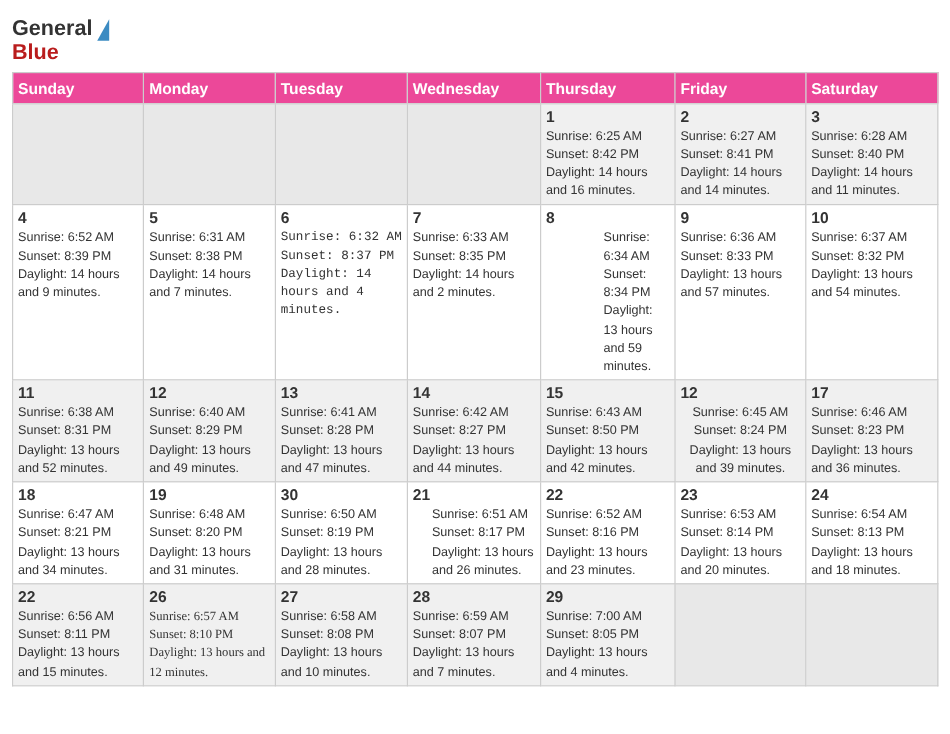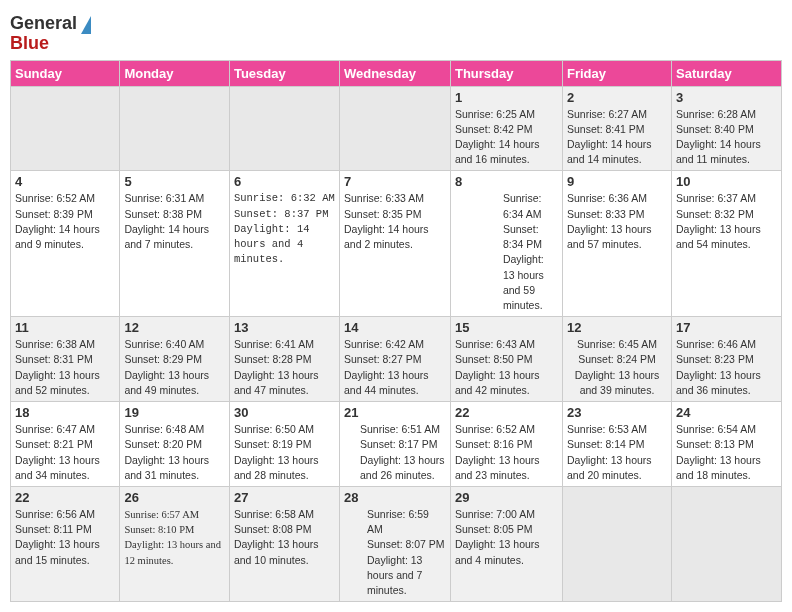--- a/index.html
+++ b/index.html
@@ -294,21 +294,21 @@
 Daylight: 13 hours and 12 minutes.</div>
         </td>
         <td>
           <span class="day-number">27</span>
           <div class="day-info" style="white-space: pre-line;">Sunrise: 6:58 AM
 Sunset: 8:08 PM
 Daylight: 13 hours and 10 minutes.</div>
         </td>
         <td>
           <span class="day-number">28</span>
-          <div class="day-info" style="white-space: pre-line; margin-left: 23px;">Sunrise: 6:59 AM
+          <div class="day-info" style="white-space: pre-line;">Sunrise: 6:59 AM
 Sunset: 8:07 PM
 Daylight: 13 hours and 7 minutes.</div>
         </td>
         <td>
           <span class="day-number">29</span>
           <div class="day-info" style="white-space: pre-line;">Sunrise: 7:00 AM
 Sunset: 8:05 PM
 Daylight: 13 hours and 4 minutes.</div>
         </td>
         <td class="empty"></td>

